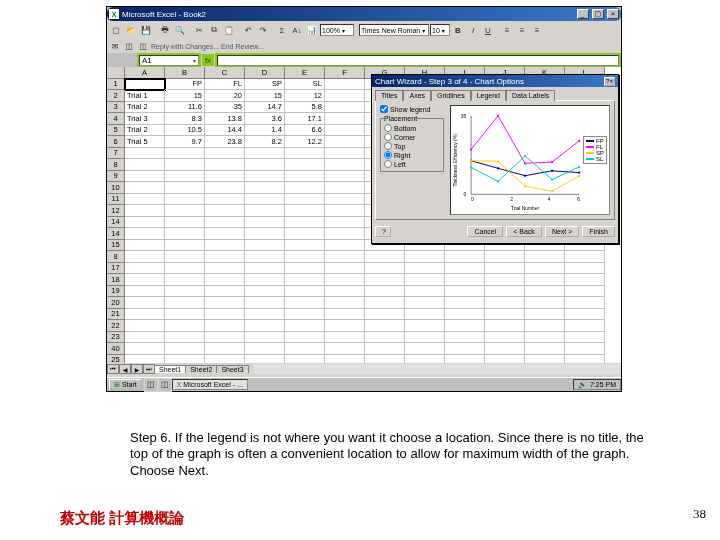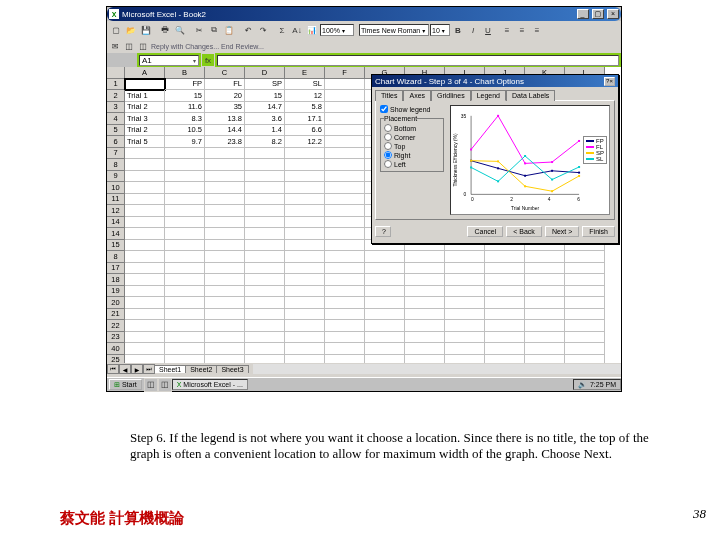--- a/index.html
+++ b/index.html
@@ -65,23 +65,23 @@
 input[type=radio], input[type=checkbox] { width: 8px; height: 8px; margin: 0; }
 .wiz-chart { flex: 1; background: #fff; border: 1px inset #888; position: relative; }
 .chart-svg { width: 100%; height: 100%; }
 .chart-legend { position: absolute; right: 2px; top: 30px; background: #fff; border: 1px solid #888; font-size: 6px; padding: 1px 2px; }
 .chart-legend div { display: flex; align-items: center; gap: 2px; }
 .chart-legend .sw { width: 8px; height: 2px; }
 .wiz-footer { display: flex; justify-content: flex-end; gap: 3px; padding: 3px; }
 .wiz-footer .help-btn { margin-right: auto; width: 16px; }
 .wiz-btn { font-size: 7px; border: 1px outset #fff; background: #d6d3ce; padding: 1px 6px; cursor: pointer; }
 
-.caption { position: absolute; left: 130px; top: 430px; width: 520px; font-family: Liberation Serif, serif; font-size: 13px; line-height: 1.25; }
+.caption { position: absolute; left: 130px; top: 430px; width: 520px; font-family: Liberation Sans, sans-serif; font-size: 13px; line-height: 1.25; }
 .footer-cn { position: absolute; left: 60px; bottom: 12px; font-family: "Microsoft JhengHei", sans-serif; font-size: 15px; font-weight: bold; color: #c00000; }
-.page-num { position: absolute; right: 14px; bottom: 18px; font-family: "Times New Roman", serif; font-size: 13px; font-style: italic; }
+.page-num { position: absolute; right: 14px; bottom: 18px; font-family: "Times New Roman", serif; font-size: 13px; }
 </style>
 </head>
 <body>
 
 <div class="excel-window">
   <div class="title-bar">
     <div class="left">
       <span class="icon-xl">X</span>
       <span>Microsoft Excel - Book2</span>
     </div>

